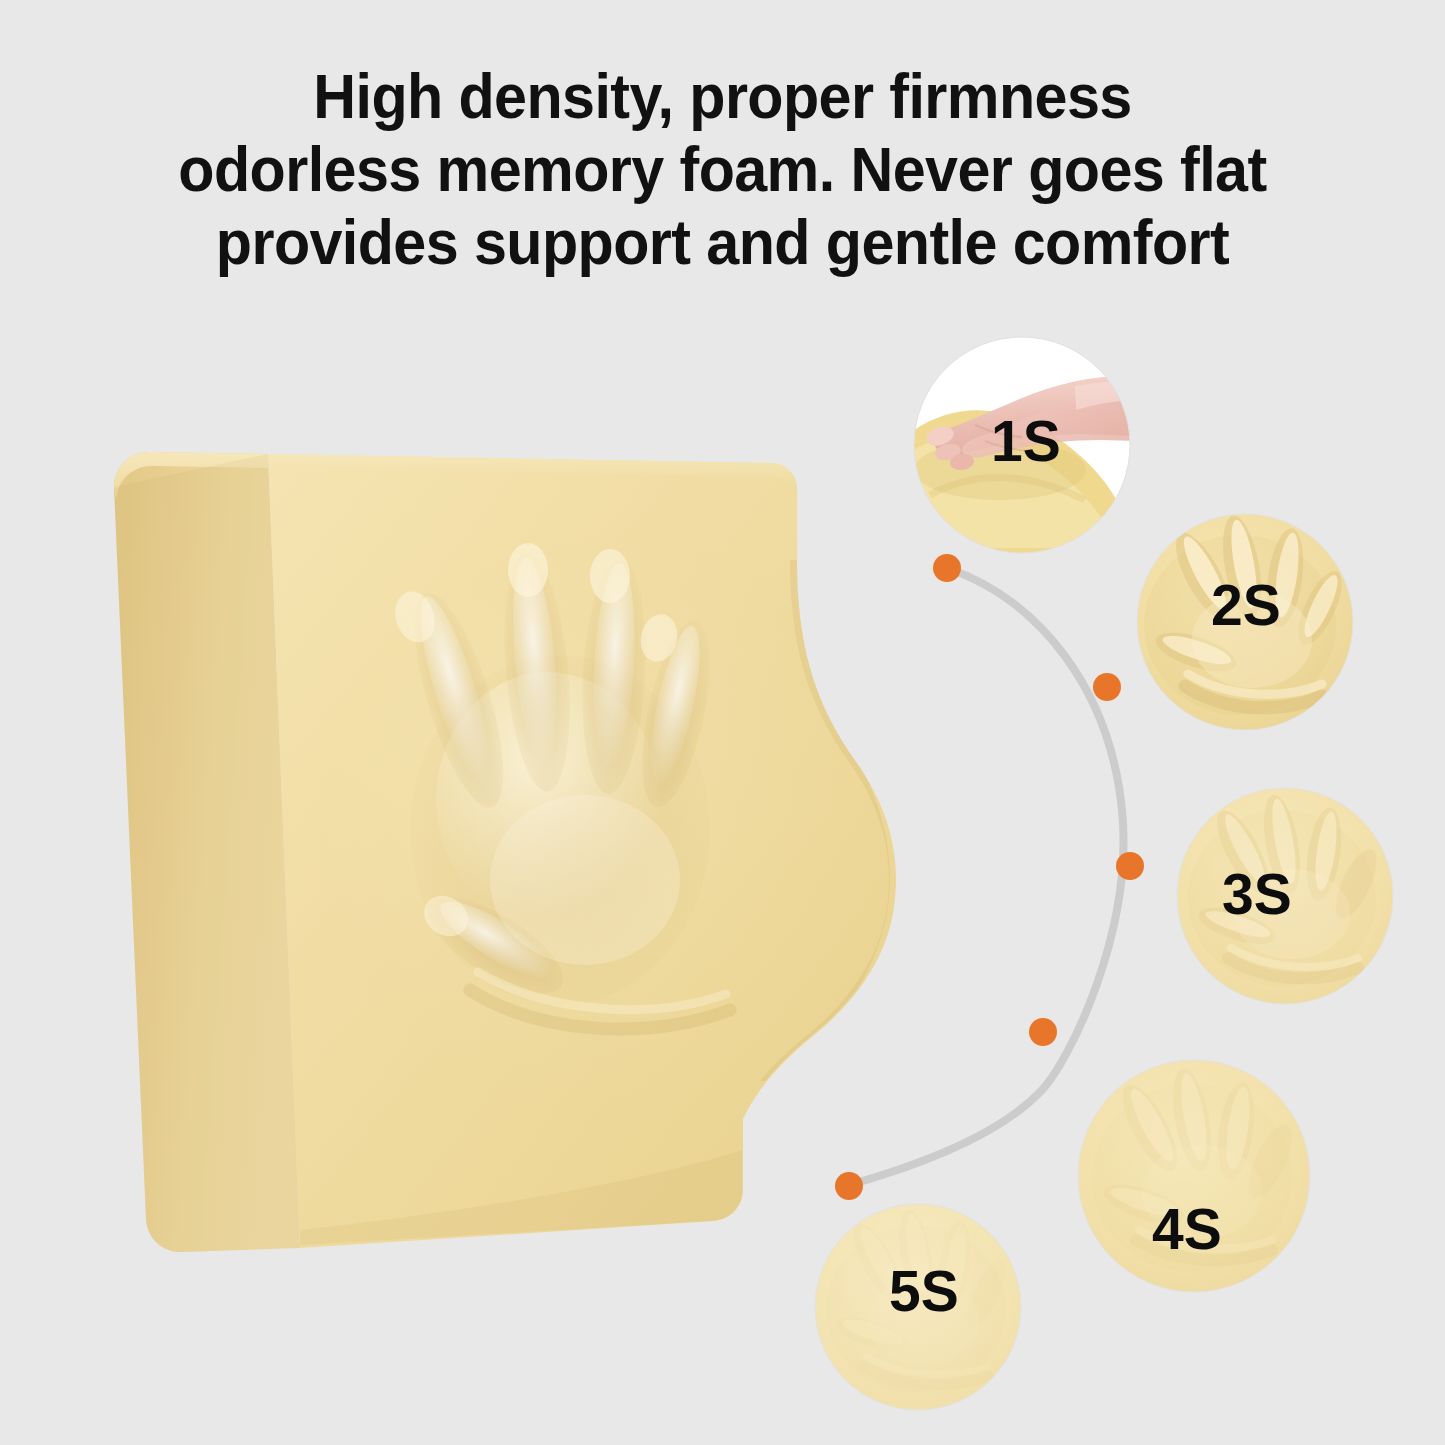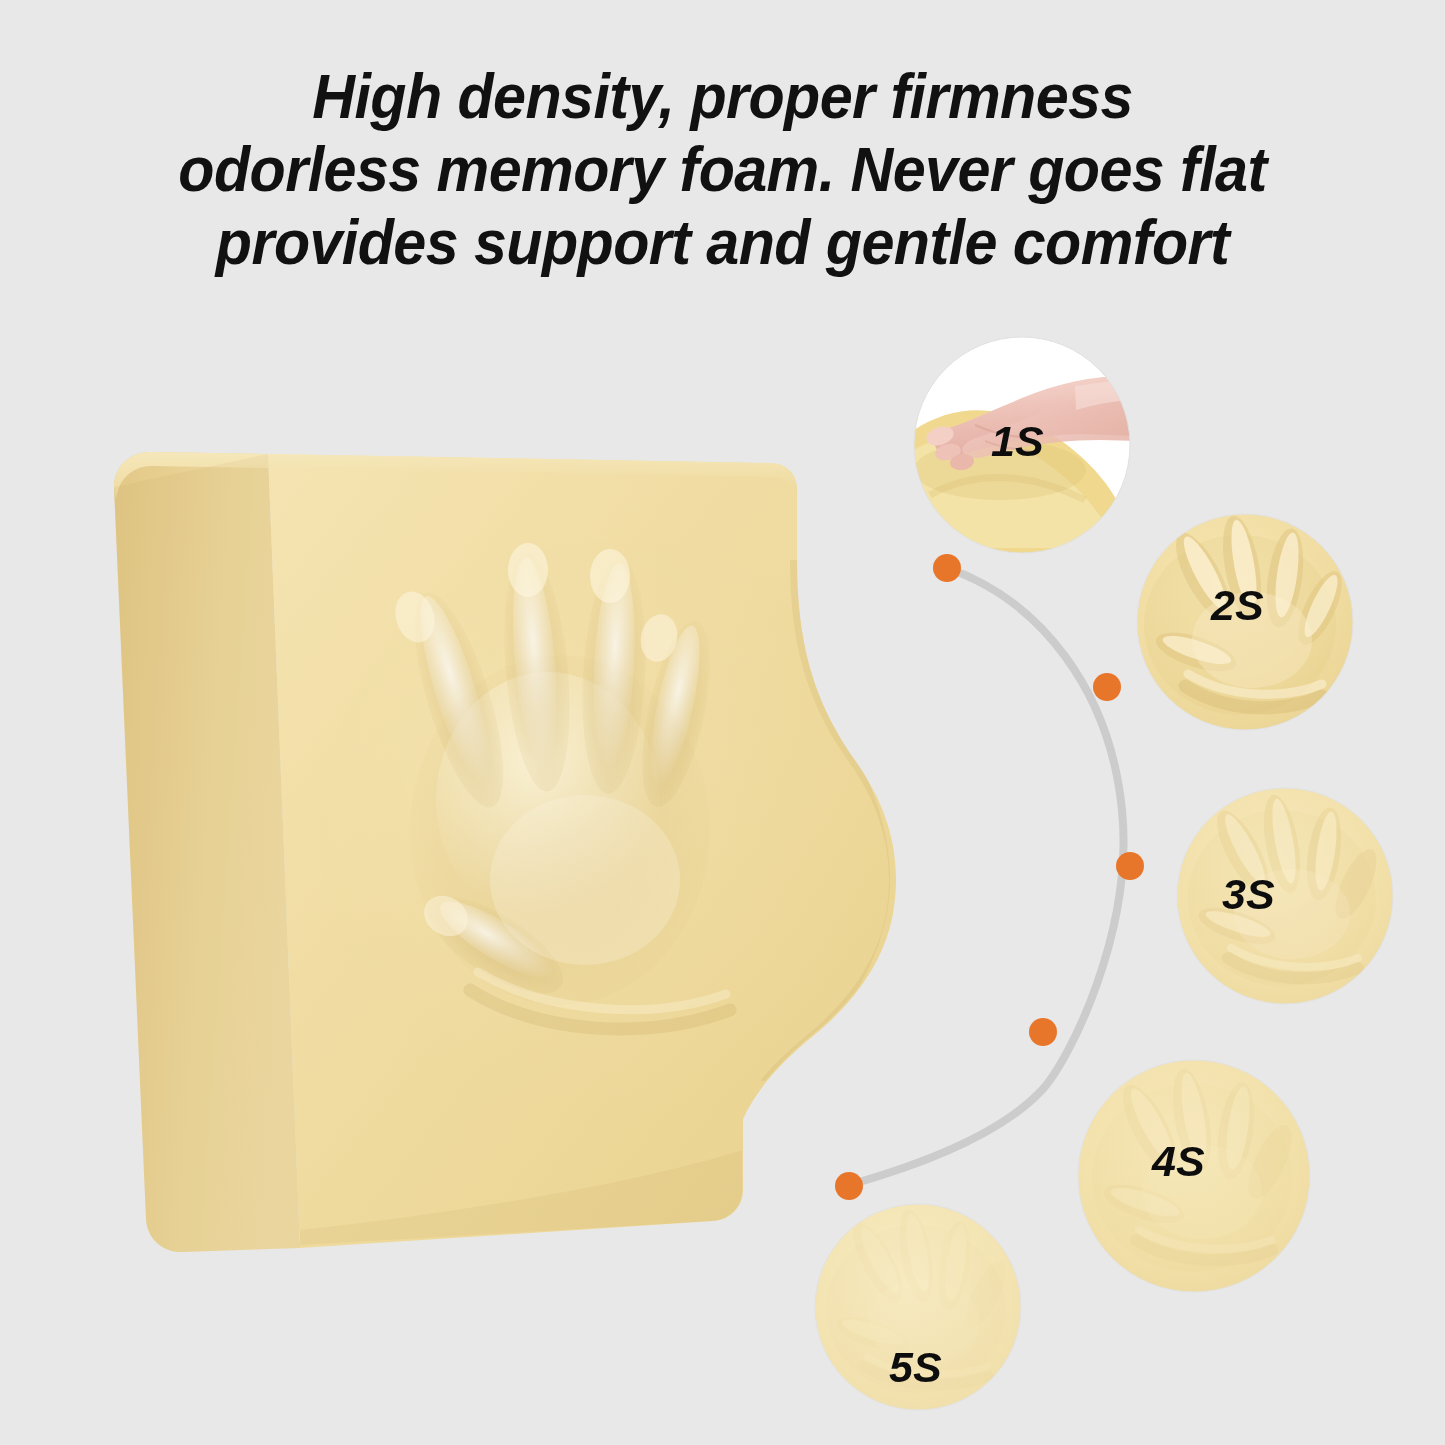--- a/index.html
+++ b/index.html
@@ -3,21 +3,21 @@
 <meta charset="utf-8">
 <style>
   html,body{margin:0;padding:0;}
   body{
     width:1445px;height:1445px;
     background:#e8e8e8;
     font-family:"Liberation Sans","DejaVu Sans",sans-serif;
     overflow:hidden;
     position:relative;
   }
-  #stage{position:absolute;inset:0;width:1445px;height:1378px;font-style:italic;}
+  #stage{position:absolute;inset:0;width:1445px;height:1378px;}
 
   
   #headline{
     position:absolute;left:0;top:60px;width:1445px;
     text-align:center;
     color:#111111;
     font-weight:700;
     font-size:63px;
     line-height:73px;
     letter-spacing:-0.6px;
@@ -27,30 +27,30 @@
   }
 
   
   #art{position:absolute;left:0;top:0;width:1445px;height:1445px;}
 
   
   .clabel{
     position:absolute;
     color:#0d0d0d;
     font-weight:700;
-    font-size:43px;
+    font-size:57px;
     line-height:43px;
     letter-spacing:0px;
     user-select:none;
   }
   #lab1{left:991px;top:420px;}
   #lab2{left:1211px;top:584px;}
   #lab3{left:1222px;top:873px;}
-  #lab4{left:1152px;top:1140px;}
-  #lab5{left:889px;top:1346px;text-align:right;}
+  #lab4{left:1152px;top:1208px;}
+  #lab5{left:889px;top:1270px;text-align:right;}
 </style>
 </head>
 <body>
 
 <div id="stage">
 
   <div id="headline">High density, proper firmness
 odorless memory foam. Never goes flat
 provides support and gentle comfort</div>
 

